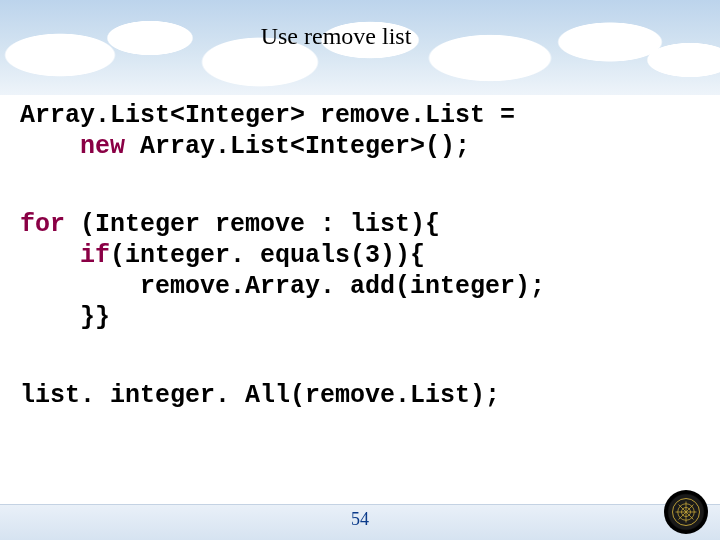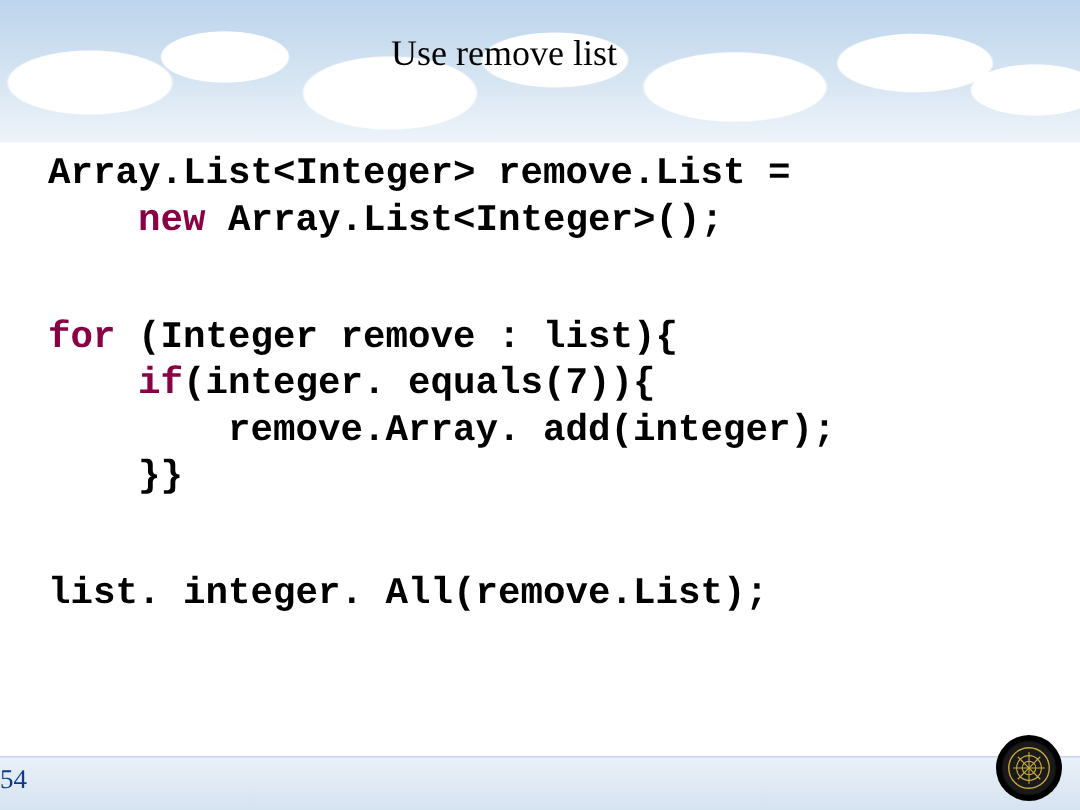--- a/index.html
+++ b/index.html
@@ -32,21 +32,21 @@
     text-align: center;
     font-size: 24px;
     color: #000;
     font-family: Georgia, 'Times New Roman', serif;
   }
   .content {
     position: absolute;
     top: 100px;
     left: 0;
     width: 720px;
-    padding: 0 32px;
+    padding: 0 20px;
   }
   .code-block {
     font-family: 'Courier New', Courier, monospace;
     font-weight: bold;
     font-size: 25px;
     line-height: 1.25;
     color: #000;
     white-space: pre;
     margin-bottom: 46px;
   }
@@ -57,21 +57,21 @@
     bottom: 0; left: 0;
     width: 720px; height: 36px;
     background: linear-gradient(#e9f0f8, #d6e3f1);
     border-top: 1px solid #c4d2e3;
   }
   .page-num {
     position: absolute;
     bottom: 10px;
     left: 0;
     width: 720px;
-    text-align: left;
+    text-align: center;
     font-size: 18px;
     color: #0a3a8a;
     font-family: Georgia, serif;
   }
   .corner-logo {
     position: absolute;
     right: 12px;
     bottom: 6px;
     width: 44px;
     height: 44px;
@@ -89,21 +89,21 @@
 <div class="clouds"></div>
 
 <div class="title">Use remove list</div>
 
 <div class="content">
 
   <div class="code-block"><span>Array.List&lt;Integer&gt; remove.List =</span>
 <span>    </span><span class="kw">new</span><span> Array.List&lt;Integer&gt;();</span></div>
 
   <div class="code-block"><span class="kw">for</span><span> (Integer remove : list){</span>
-<span>    </span><span class="kw">if</span><span>(integer. equals(7)){</span>
+<span>    </span><span class="kw">if</span><span>(integer. equals(3)){</span>
 <span>        remove.Array. add(integer);</span>
 <span>    }}</span></div>
 
   <div class="code-block"><span>list. integer. All(remove.List);</span></div>
 
 </div>
 
 <div class="footer-bar"></div>
 <div class="page-num">54</div>
 

